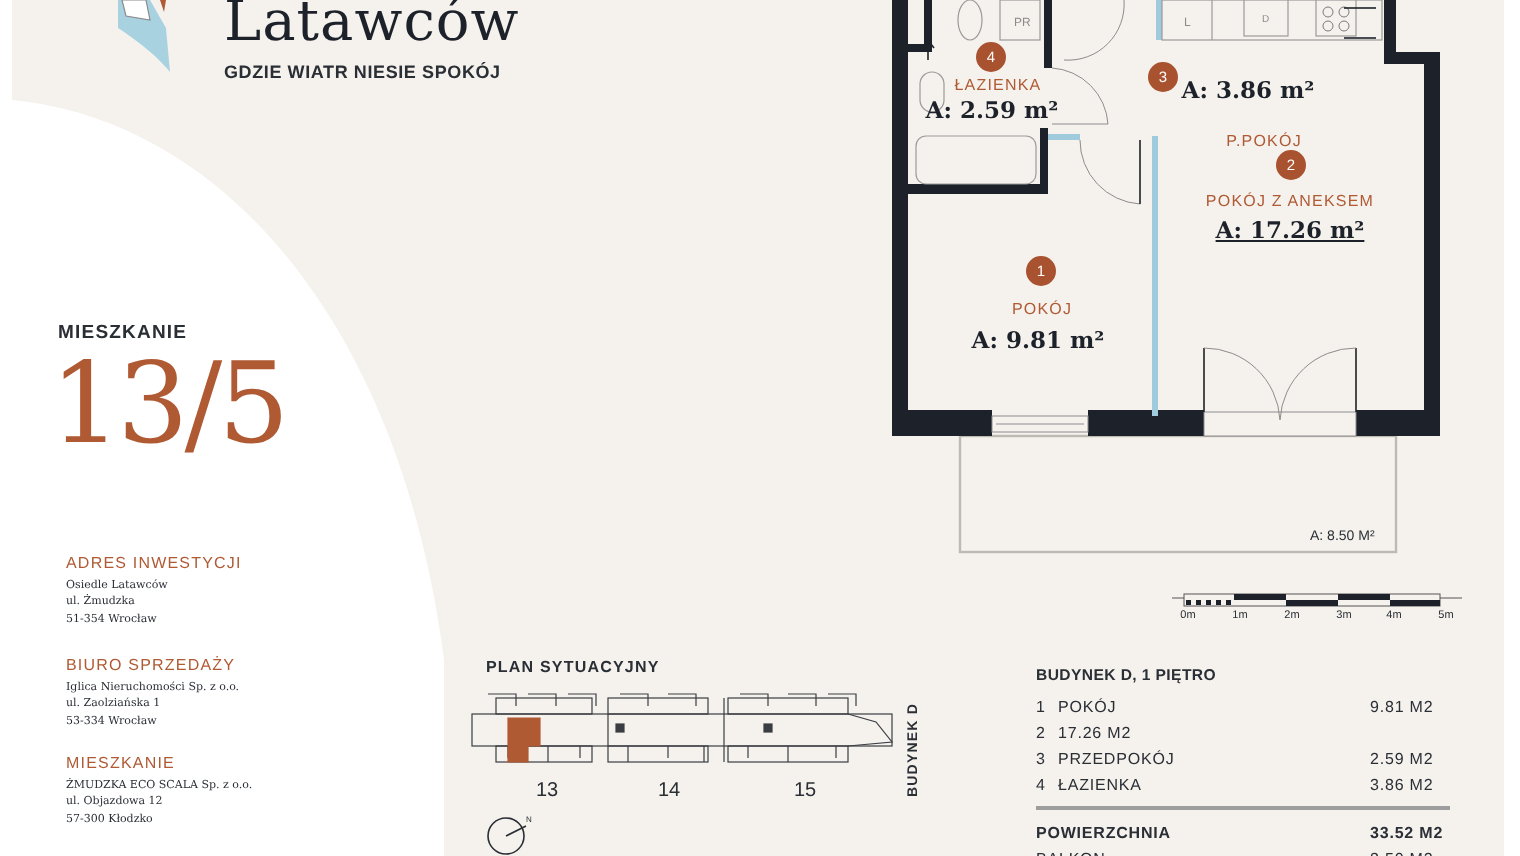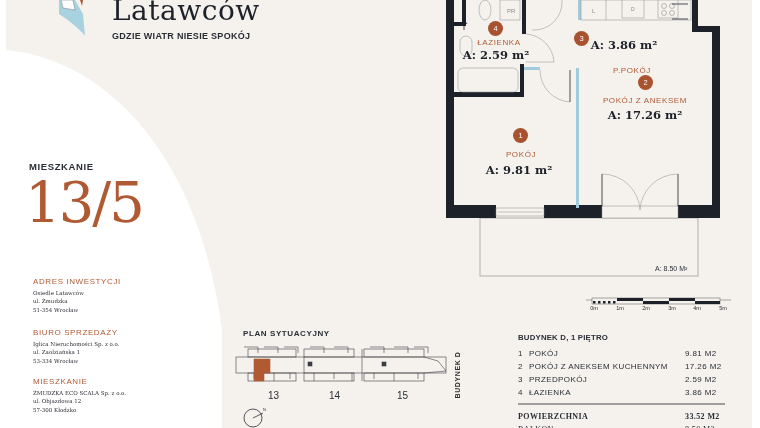--- a/index.html
+++ b/index.html
@@ -37,21 +37,21 @@
   .scale { position: absolute; left: 586px; top: 293px; width: 145px; height: 22px; }
   .scale-lbl { position: absolute; top: 12px; font-size: 5.5px; color: #2a2e35; transform: translateX(-50%); }
 
   .summary { position: absolute; left: 518px; top: 333px; width: 207px; }
   .sum-head { font-size: 7.8px; font-weight: bold; letter-spacing: 0.2px; color: #2a2e35; margin-bottom: 5px; }
   .sum-row { display: flex; font-size: 8px; letter-spacing: 0.4px; color: #2a2e35; height: 13px; align-items: center; }
   .sum-idx { width: 11px; }
   .sum-name { flex: 1; }
   .sum-val { width: 40px; text-align: left; }
   .sum-divider { height: 2px; background: #9d9d9d; margin: 4px 0 5px 0; }
-  .sum-total { display: flex; font-size: 8px; font-weight: bold; letter-spacing: 0.4px; color: #2a2e35; height: 13px; align-items: center; font-family: Liberation Serif, serif; }
+  .sum-total { display: flex; font-size: 8px; font-weight: bold; letter-spacing: 0.4px; color: #2a2e35; height: 13px; align-items: center; }
   .sum-total .sum-name { flex: 1; }
   .sum-total.light { font-weight: normal; }
 </style>
 </head>
 <body>
 
 <svg class="white-blob" viewBox="0 0 760 428">
   <path d="M6 50 C 110 60, 200 160, 222 330 L 222 428 L 6 428 Z" fill="#ffffff"></path>
 </svg>
 <div class="left-strip"></div>
@@ -174,21 +174,21 @@
   <text x="152" y="13" font-size="6" fill="#8a8a8a" font-family="Liberation Sans, sans-serif">L</text>
   <text x="191" y="11" font-size="5" fill="#8a8a8a" font-family="Liberation Sans, sans-serif">D</text>
 </svg>
 
 <div class="room-badge" style="left:513px; top:128px;">1</div>
 <div class="room-name" style="left:521px; top:150px;">POKÓJ</div>
 <div class="room-area" style="left:519px; top:163px;">A: 9.81 m²</div>
 
 <div class="room-badge" style="left:638px; top:75px;">2</div>
 <div class="room-name" style="left:645px; top:96px;">POKÓJ Z ANEKSEM</div>
-<div class="room-area" style="left:645px; top:108px;">A: 17.26 m²</div>
+<div class="room-area" style="left:645px; top:108px;text-decoration:underline;">A: 17.26 m²</div>
 
 <div class="room-badge" style="left:574px; top:31px;">3</div>
 <div class="room-name" style="left:632px; top:26px;margin-top:40px;">P.POKÓJ</div>
 <div class="room-area" style="left:624px; top:38px;">A: 3.86 m²</div>
 
 <div class="room-badge" style="left:488px; top:21px;">4</div>
 <div class="room-name" style="left:499px; top:38px;">ŁAZIENKA</div>
 <div class="room-area" style="left:496px; top:48px;">A: 2.59 m²</div>
 
 <div class="balcony-area">A: 8.50 M²</div>
@@ -217,21 +217,20 @@
 
 <div class="summary">
   <div class="sum-head">BUDYNEK D, 1 PIĘTRO</div>
   <div class="sum-row">
     <span class="sum-idx">1</span>
     <span class="sum-name">POKÓJ</span>
     <span class="sum-val">9.81 M2</span>
   </div>
   <div class="sum-row">
     <span class="sum-idx">2</span>
-    <span class="sum-name">POKÓJ Z ANEKSEM KUCHENNYM</span>
     <span class="sum-val">17.26 M2</span>
   </div>
   <div class="sum-row">
     <span class="sum-idx">3</span>
     <span class="sum-name">PRZEDPOKÓJ</span>
     <span class="sum-val">2.59 M2</span>
   </div>
   <div class="sum-row">
     <span class="sum-idx">4</span>
     <span class="sum-name">ŁAZIENKA</span>

